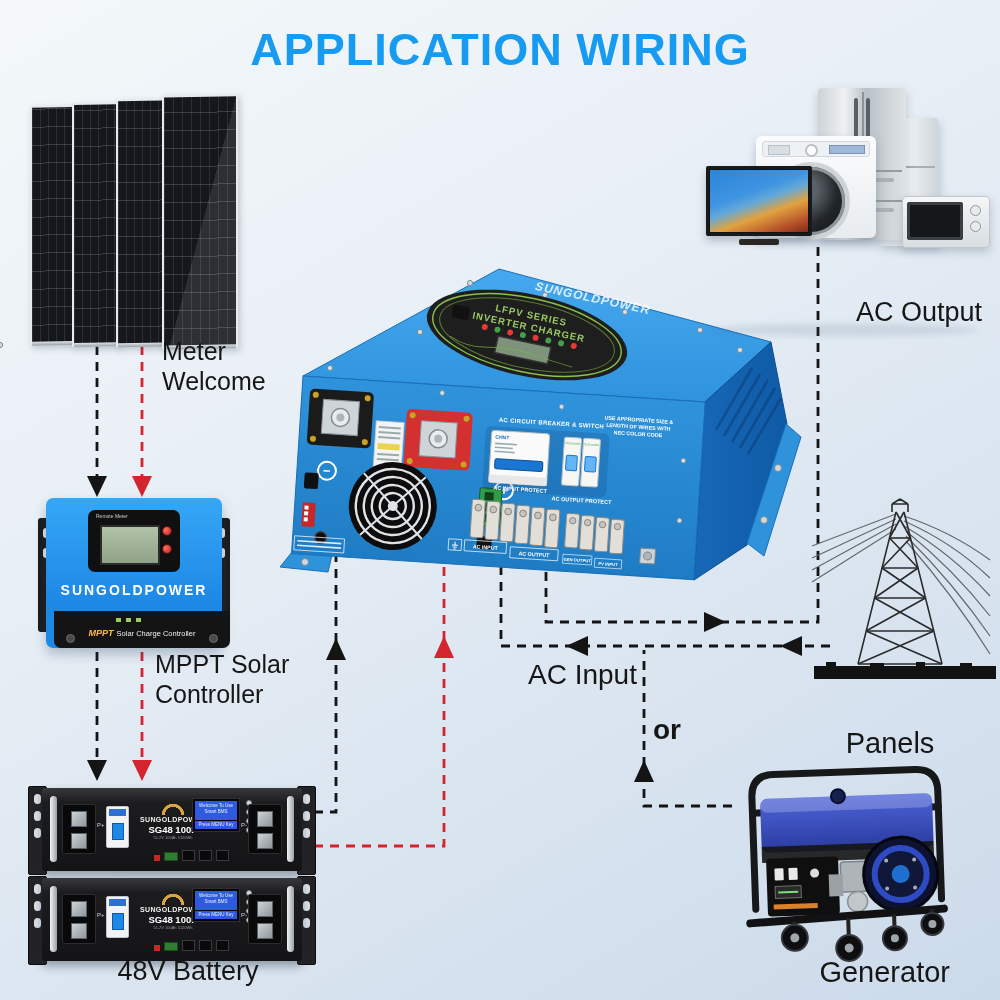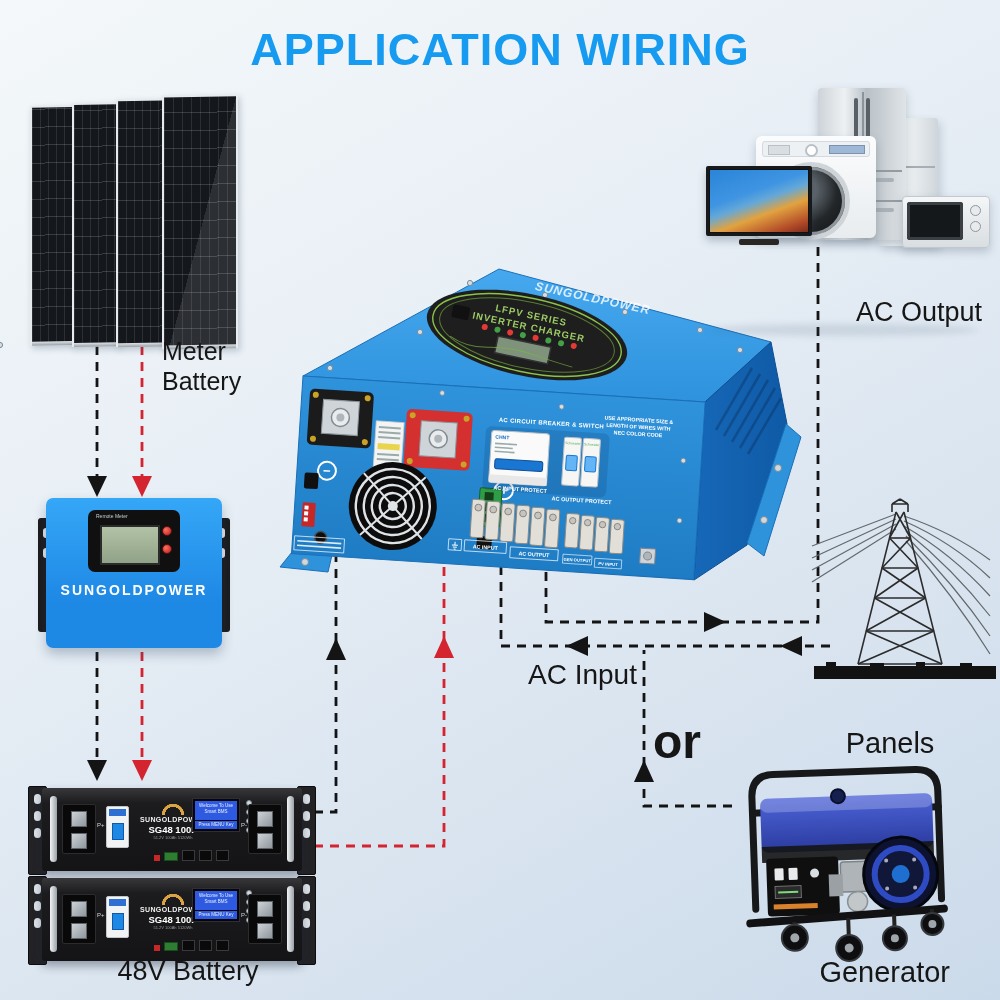--- a/index.html
+++ b/index.html
@@ -13,21 +13,21 @@
   .layer{position:absolute;inset:0;width:1000px;height:1000px;}
   .z1{z-index:1}.z2{z-index:2}
 
   
   .lbl{position:absolute;z-index:3;color:#161616;}
   .lbl-solar{left:162px;top:336px;font-size:25px;line-height:30px;}
   .lbl-mppt{left:155px;top:649px;font-size:25px;line-height:30px;}
   .lbl-batt{left:88px;top:956px;width:200px;text-align:center;font-size:27px;}
   .lbl-acout{left:838px;top:297px;width:162px;text-align:center;font-size:27px;}
   .lbl-acin{left:528px;top:659px;width:140px;font-size:28px;}
-  .lbl-or{left:653px;top:714px;font-size:48px;font-weight:700;}
+  .lbl-or{left:653px;top:714px;font-size:28px;font-weight:700;}
   .lbl-utility{left:820px;top:727px;width:140px;text-align:center;font-size:29px;}
   .lbl-gen{left:790px;top:956px;width:160px;text-align:right;font-size:29px;}
 
   
   .solar{left:28px;top:94px;width:206px;height:260px;z-index:2;transform:skewY(-1deg);}
   .panel{position:absolute;background:#14171c;border:2px solid #e8ebee;border-radius:1px;
     box-shadow:2px 3px 6px rgba(50,70,95,.25);
     background-image:
       repeating-linear-gradient(90deg,rgba(255,255,255,.10) 0 1px,transparent 1px 8px),
       repeating-linear-gradient(0deg,rgba(255,255,255,.16) 0 1px,transparent 1px 18px);}
@@ -177,41 +177,57 @@
   </svg>
 
   <div class="abs solar">
     <div class="panel p1"></div>
     <div class="panel p2"></div>
     <div class="panel p3"></div>
     <div class="panel p4"></div>
   </div>
   <div class="lbl lbl-solar">
     <div>Meter</div>
-    <div>Battery</div>
+    <div>Welcome</div>
   </div>
 
   <div class="abs mppt">
     <div class="wing l">
         <i></i>
         <i></i>
       </div>
     <div class="wing r">
         <i></i>
         <i></i>
       </div>
     <div class="body">
       <div class="lcdmod">
         <div class="lcdtitle">Remote Meter</div>
         <div class="lcd"></div>
         <div class="rbtn rb1"></div>
         <div class="rbtn rb2"></div>
       </div>
       <div class="brand">SUNGOLDPOWER</div>
+      <div class="strip">
+        <div class="leds">
+            <i></i>
+            <i></i>
+            <i></i>
+          </div>
+        <div class="stripline">
+          <b>MPPT</b><span>Solar Charge Controller</span>
+        </div>
+        <div class="screw sc-l"></div>
+        <div class="screw sc-r"></div>
+      </div>
     </div>
+  </div>
+  <div class="lbl lbl-mppt">
+    <div>MPPT Solar</div>
+    <div>Controller</div>
   </div>
 
   <svg class="layer z2" viewBox="0 0 1000 1000">
     <defs>
       <linearGradient id="gTop" x1="0" y1="0" x2="0" y2="1">
         <stop offset="0" stop-color="#46a9ef"></stop>
           <stop offset="1" stop-color="#2e92dd"></stop>
       </linearGradient>
       <linearGradient id="gFront" x1="0" y1="0" x2="0" y2="1">
         <stop offset="0" stop-color="#2f93dc"></stop>

